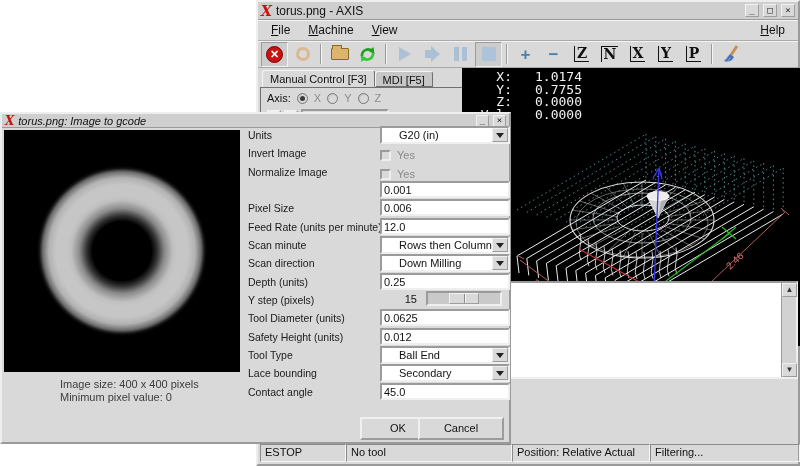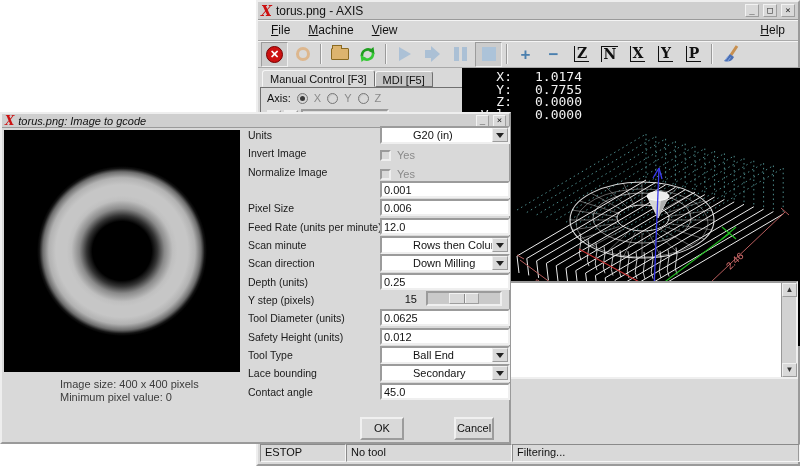--- a/index.html
+++ b/index.html
@@ -78,21 +78,21 @@
   #dlg .winbtn { width:13px; height:12px; line-height:9px; }
   .torus-img { position:absolute; left:2px; top:16px; width:236px; height:242px; background:
      radial-gradient(circle closest-side at 50% 50%,
        #000 0%, #000 25%, #333 30%, #8a8a8a 36%, #bfbfbf 43%,
        #c6c6c6 47%, #c6c6c6 56%, #b2b2b2 62%, #6e6e6e 67%, #141414 70%, #000 72%, #000 100%); }
   .img-info { position:absolute; left:58px; top:264px; font-size:11px; line-height:13px; color:#3c3c3c; }
   .frow-label { position:absolute; left:246px; width:131px; font-size:10.5px; color:#1a1a1a; white-space:nowrap; }
   .fctl { position:absolute; left:378px; width:130px; }
   .entry { width:130px; height:17px; border:2px inset #efefef; background:#fff; font-family:"Liberation Sans",sans-serif; font-size:11px; color:#111; padding:0 2px; }
   .combo { height:18px; border:2px inset #efefef; background:#fff; display:flex; align-items:center; font-size:11px; color:#111; }
-  .combo .txt { flex:1; padding-left:17px; white-space:nowrap; overflow:hidden;margin-left:14px; }
+  .combo .txt { flex:1; padding-left:17px; white-space:nowrap; overflow:hidden; }
   .combo .abtn { width:16px; height:14px; background:#d9d9d9; border:1px outset #f0f0f0; display:flex; align-items:center; justify-content:center; margin-right:0; }
   .combo .abtn i { width:0; height:0; border-left:4px solid transparent; border-right:4px solid transparent; border-top:5px solid #222; }
   .cb-box { display:inline-block; width:11px; height:11px; background:#d9d9d9; border:2px inset #efefef; vertical-align:-2px; }
   .cb-label { font-size:11px; color:#8a8a8a; margin-left:6px; }
   .scale-wrap { display:flex; align-items:center; }
   .scale-val { width:46px; text-align:right; padding-right:9px; font-size:11px; color:#111; }
   .scale-trough { width:76px; height:15px; background:#c9c9c9; border:2px inset #efefef; position:relative; }
   .scale-handle { position:absolute; left:21px; top:0; width:30px; height:11px; background:#d9d9d9; border:1px outset #f2f2f2; }
   .scale-handle::after { content:""; position:absolute; left:14px; top:0; height:100%; border-left:1px solid #8a8a8a; border-right:1px solid #f4f4f4; }
   .dlg-btn { position:absolute; height:23px; background:#d9d9d9; border:2px outset #f0f0f0; font-size:11px; color:#111; text-align:center; line-height:19px; }
@@ -353,20 +353,21 @@
   <div id="gcode-area">
     <div class="vscroll">
       <span class="sarrow">▲</span>
       <span class="sarrow">▼</span>
     </div>
   </div>
 
   <div class="statusbar">
     <span class="scell" style="width:86px">ESTOP</span>
     <span class="scell" style="width:166px">No tool</span>
+    <span class="scell" style="width:138px">Position: Relative Actual</span>
     <span class="scell" style="flex:1">Filtering...</span>
   </div>
 </div>
 
 <div class="win" id="dlg">
   <div class="titlebar">
     <span class="x-logo">X</span>
     <span class="title-text">torus.png: Image to gcode</span>
     <span class="winbtn">_</span>
     <span class="winbtn">×</span>
@@ -449,15 +450,15 @@
   <div class="fctl combo" style="top:250px">
     <span class="txt">Secondary</span>
       <span class="abtn">
         <i></i>
       </span>
   </div>
 
   <span class="frow-label" style="top:272px">Contact angle</span>
   <input class="fctl entry" style="top: 269px;" readonly="" value="45.0">
 
-  <button class="dlg-btn" style="left:358px; top:303px; width:44px">OK</button>
-  <button class="dlg-btn" style="left:452px; top:303px; width:40px">Cancel</button>
+  <button class="dlg-btn" style="left:358px; top:303px; width:76px">OK</button>
+  <button class="dlg-btn" style="left:416px; top:303px; width:86px">Cancel</button>
 </div>
 
 </body></html>

